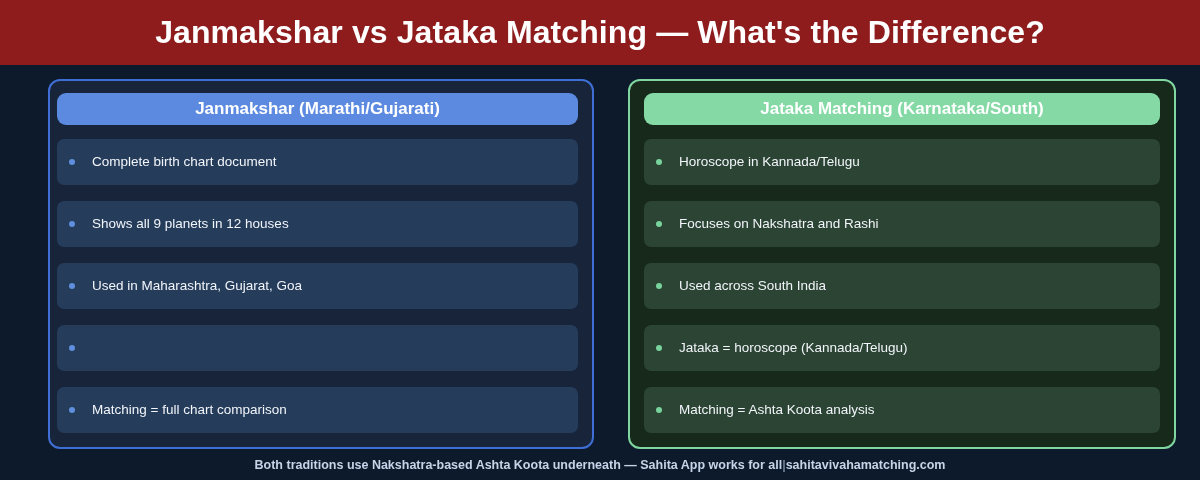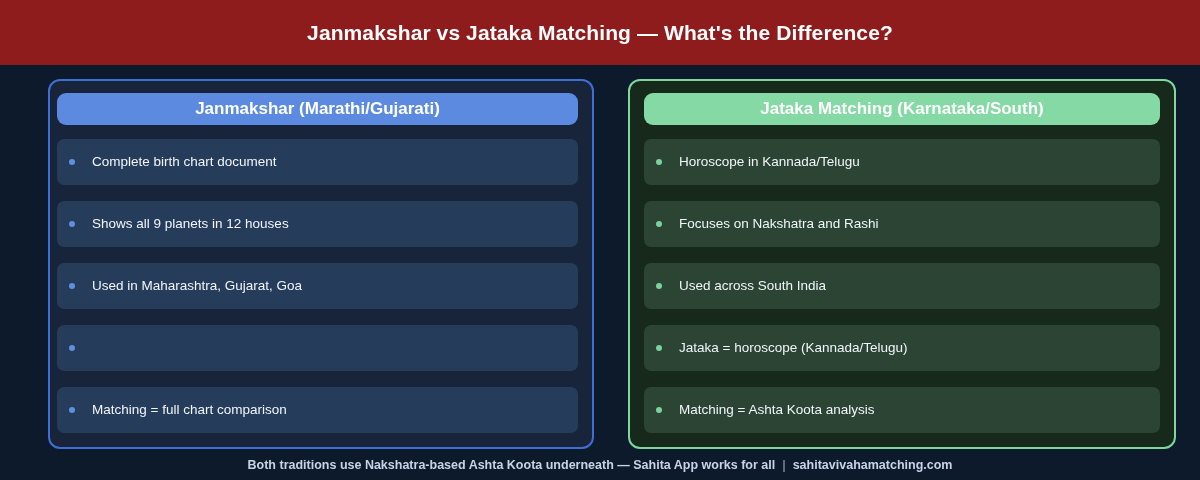--- a/index.html
+++ b/index.html
@@ -22,21 +22,21 @@
   .banner {
     width: 1200px;
     height: 65px;
     background: #8e1c1c;
     display: flex;
     align-items: center;
     justify-content: center;
   }
 
   .banner-title {
-    font-size: 21px;
+    font-size: 32px;
     font-weight: bold;
     color: #ffffff;
     letter-spacing: 0.1px;
     text-align: center;
     white-space: nowrap;
   }
 
   
   .columns {
     position: absolute;
@@ -122,21 +122,20 @@
   
   .footer {
     position: absolute;
     left: 0;
     bottom: 0;
     width: 1200px;
     height: 31px;
     display: flex;
     align-items: center;
     justify-content: center;
-    gap: 7px;
     font-size: 12.5px;
     font-weight: bold;
     color: #c5d4e8;
     white-space: nowrap;
   }
 
   .footer-sep { color: #6f8298; font-weight: bold; }
 </style>
 </head>
 <body>

